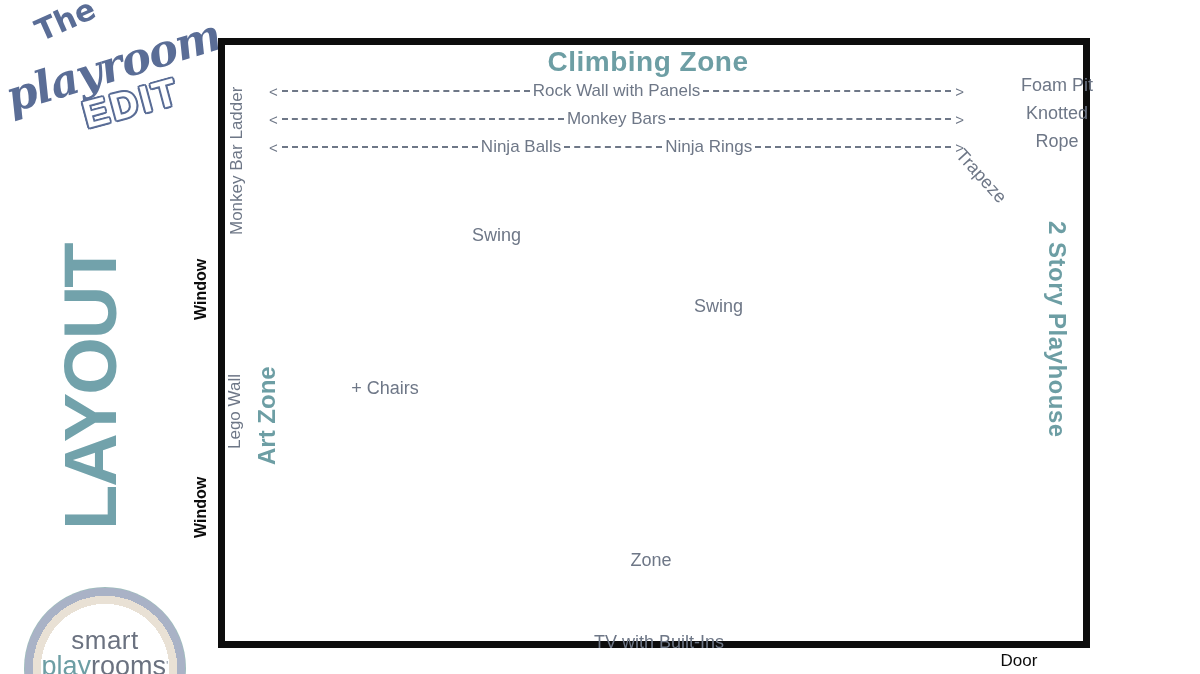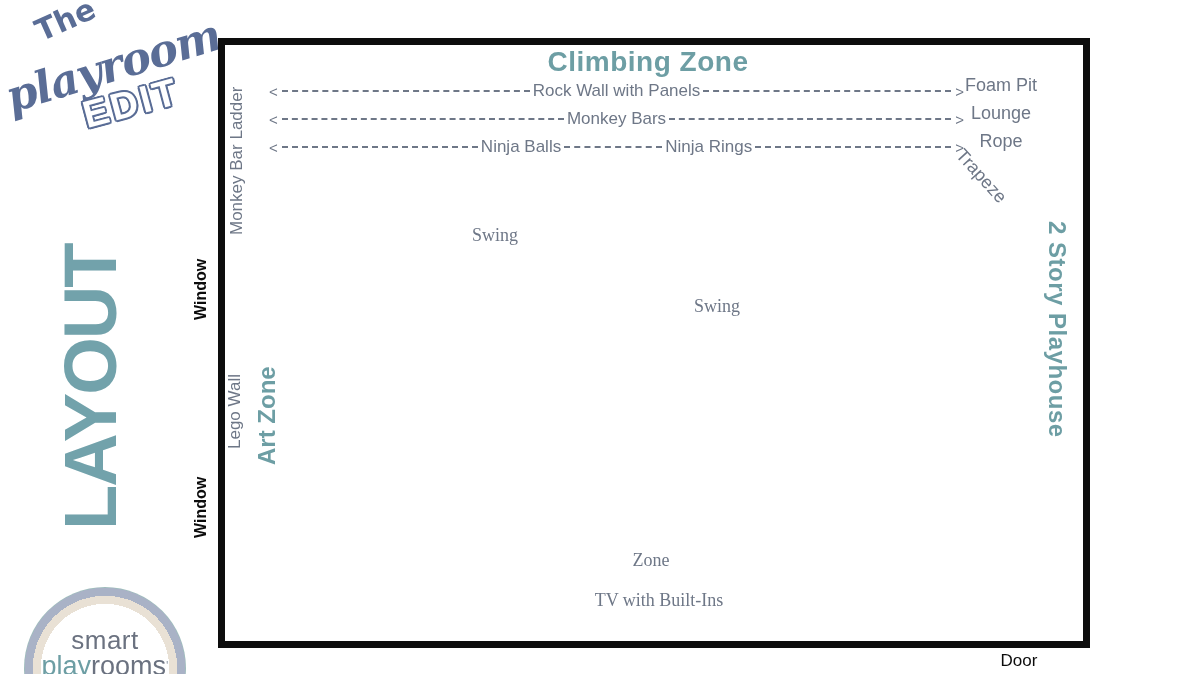--- a/index.html
+++ b/index.html
@@ -82,40 +82,40 @@
   .climbing-title { left: 423px; top: 1px; transform: translateX(-50%); white-space: nowrap; }
 
   
   .arrow-lines { left: 43px; top: 32px; width: 697px; }
   .arrow-row { display: flex; align-items: center; height: 28px; color: #6e7787; font-size: 17px; white-space: nowrap; }
   .arrow-head { font-size: 15px; line-height: 1; padding: 0 1px; }
   .dash { height: 0; border-top: 2px dashed #6e7787; align-self: center; margin: 0 3px; }
   .dash-outer { flex: 2; }
   .dash-inner { flex: 1; }
 
-  .right-labels { left: 728px; top: 26px; width: 96px; text-align: center;
+  .right-labels { left: 784px; top: 26px; width: 96px; text-align: center;
                   font-size: 18px; color: #6e7787; line-height: 28px; }
   .trapeze { left: 742px; top: 100px; font-size: 18px; color: #6e7787;
              transform: rotate(48deg); transform-origin: left top; white-space: nowrap; }
 
   .ladder-label { left: 2px; top: 8px; height: 182px; font-size: 17px; color: #6e7787; }
 
-  .item-label { font-size: 18px; color: #6e7787; white-space: nowrap; font-family: Liberation Serif, serif; }
+  .item-label { font-size: 18px; color: #6e7787; white-space: nowrap; }
   .swing-1 { left: 247px; top: 180px; }
   .swing-2 { left: 469px; top: 251px; }
 
   .lego-wall { left: 0px; top: 308px; height: 96px; font-size: 17px; color: #6e7787; }
   .art-zone  { left: 28px; top: 288px; height: 132px; font-size: 24px; font-weight: 800; color: #6d9ea4; }
 
   .table-label { left: 60px; top: 330px; width: 200px; text-align: center; line-height: 27px;
                  font-size: 18px; color: #6e7787; }
 
   .lounge-title { left: 438px; top: 448px; transform: translateX(-50%); white-space: nowrap; }
   .couch-label  { left: 426px; top: 505px; transform: translateX(-50%); }
-  .tv-label     { left: 434px; top: 545px; transform: translateX(-50%); }
+  .tv-label     { left: 434px; top: 587px; transform: translateX(-50%); }
 
   .playhouse-label { left: 818px; top: 176px; height: 282px;
                      font-size: 24px; font-weight: 800; color: #6d9ea4; letter-spacing: 0.5px; }
 </style>
 </head>
 <body>
 
 <div class="brand-logo">
   <div class="logo-the">The</div>
   <div class="logo-playroom">playroom</div>
@@ -161,34 +161,35 @@
         <span>Ninja Balls</span>
         <div class="dash dash-inner"></div>
         <span>Ninja Rings</span>
         <div class="dash dash-outer"></div>
         <span class="arrow-head">&gt;</span>
       </div>
     </div>
 
   <div class="fp right-labels">
     <div>Foam Pit</div>
-    <div>Lounge</div>
+    <div>Knotted</div>
     <div>Rope</div>
   </div>
 
   <div class="fp trapeze">Trapeze</div>
 
   <div class="fp ladder-label vert-up">Monkey Bar Ladder</div>
 
   <div class="fp item-label swing-1">Swing</div>
   <div class="fp item-label swing-2">Swing</div>
 
   <div class="fp lego-wall vert-up">Lego Wall</div>
   <div class="fp art-zone vert-up">Art Zone</div>
 
   <div class="fp table-label">
+    <div>+ Chairs</div>
   </div>
 
   <div class="fp item-label couch-label">Zone</div>
   <div class="fp item-label tv-label">TV with Built-Ins</div>
 
   <div class="fp playhouse-label vert-down">2 Story Playhouse</div>
 </div>
 
 </body></html>

